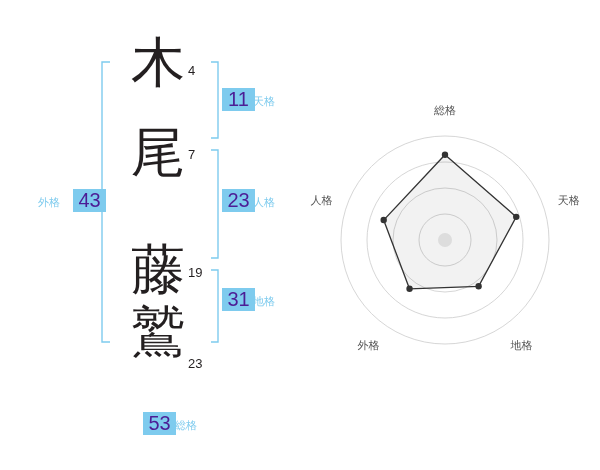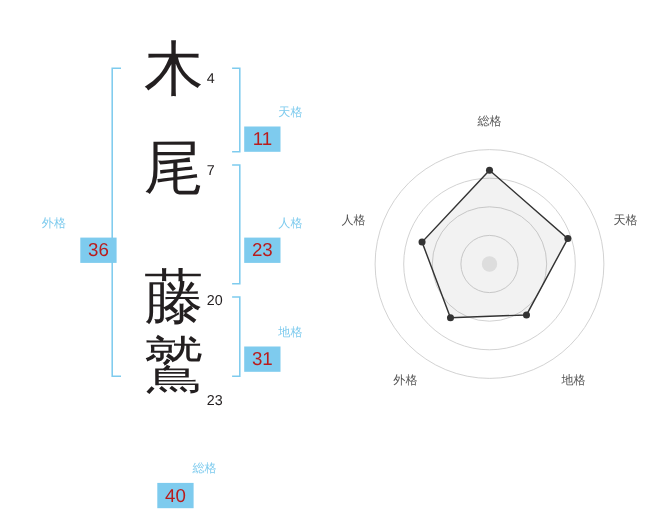--- a/index.html
+++ b/index.html
@@ -50,29 +50,28 @@
   }
   .stroke-0 { left: 188px; top: 63px; }
   .stroke-1 { left: 188px; top: 147px; }
   .stroke-2 { left: 188px; top: 265px; }
   .stroke-3 { left: 188px; top: 356px; }
 
   
   .chip {
     position: absolute;
     background: #7ecbee;
-    color: #b91c1c;
-    font-size: 17px;
+    color: #4c1d95;
+    font-size: 20px;
     line-height: 23px;
     height: 23px;
     min-width: 25px;
     padding: 0 4px;
     text-align: center;
     font-family: "Liberation Sans", sans-serif;
-    margin-top: 27px;
   }
   .chip-label {
     position: absolute;
     color: #7ecbee;
     font-size: 11px;
     font-family: "Liberation Sans", sans-serif;
     white-space: nowrap;
   }
 
   .chip-tenkaku  { left: 222px; top: 88px; }
@@ -132,38 +131,38 @@
       <path d="M110 62 L102 62 L102 342 L110 342" fill="none" stroke="#7ecbee" stroke-width="1.4"></path>
     </svg>
 
     <div class="kanji kanji-0">木</div>
     <div class="stroke-num stroke-0">4</div>
 
     <div class="kanji kanji-1">尾</div>
     <div class="stroke-num stroke-1">7</div>
 
     <div class="kanji kanji-2">藤</div>
-    <div class="stroke-num stroke-2">20</div>
+    <div class="stroke-num stroke-2">19</div>
 
     <div class="kanji kanji-3">鷲</div>
     <div class="stroke-num stroke-3">23</div>
 
     <div class="chip chip-tenkaku">11</div>
     <div class="chip-label lab-tenkaku">天格</div>
 
     <div class="chip chip-jinkaku">23</div>
     <div class="chip-label lab-jinkaku">人格</div>
 
     <div class="chip chip-chikaku">31</div>
     <div class="chip-label lab-chikaku">地格</div>
 
-    <div class="chip chip-gaikaku">36</div>
+    <div class="chip chip-gaikaku">43</div>
     <div class="chip-label lab-gaikaku">外格</div>
 
-    <div class="chip chip-soukaku">40</div>
+    <div class="chip chip-soukaku">53</div>
     <div class="chip-label lab-soukaku">総格</div>
   </div>
 
   <div class="chart-panel">
     <svg id="radar-svg" width="290" height="470" viewBox="0 0 290 470">
         <circle cx="135" cy="240" r="104" fill="none" stroke="#cccccc" stroke-width="0.8"></circle>
         <circle cx="135" cy="240" r="78" fill="none" stroke="#cccccc" stroke-width="0.8"></circle>
         <circle cx="135" cy="240" r="52" fill="none" stroke="#cccccc" stroke-width="0.8"></circle>
         <circle cx="135" cy="240" r="26" fill="none" stroke="#cccccc" stroke-width="0.8"></circle>
         <circle cx="135" cy="240" r="7" fill="#e9e9e9"></circle>

